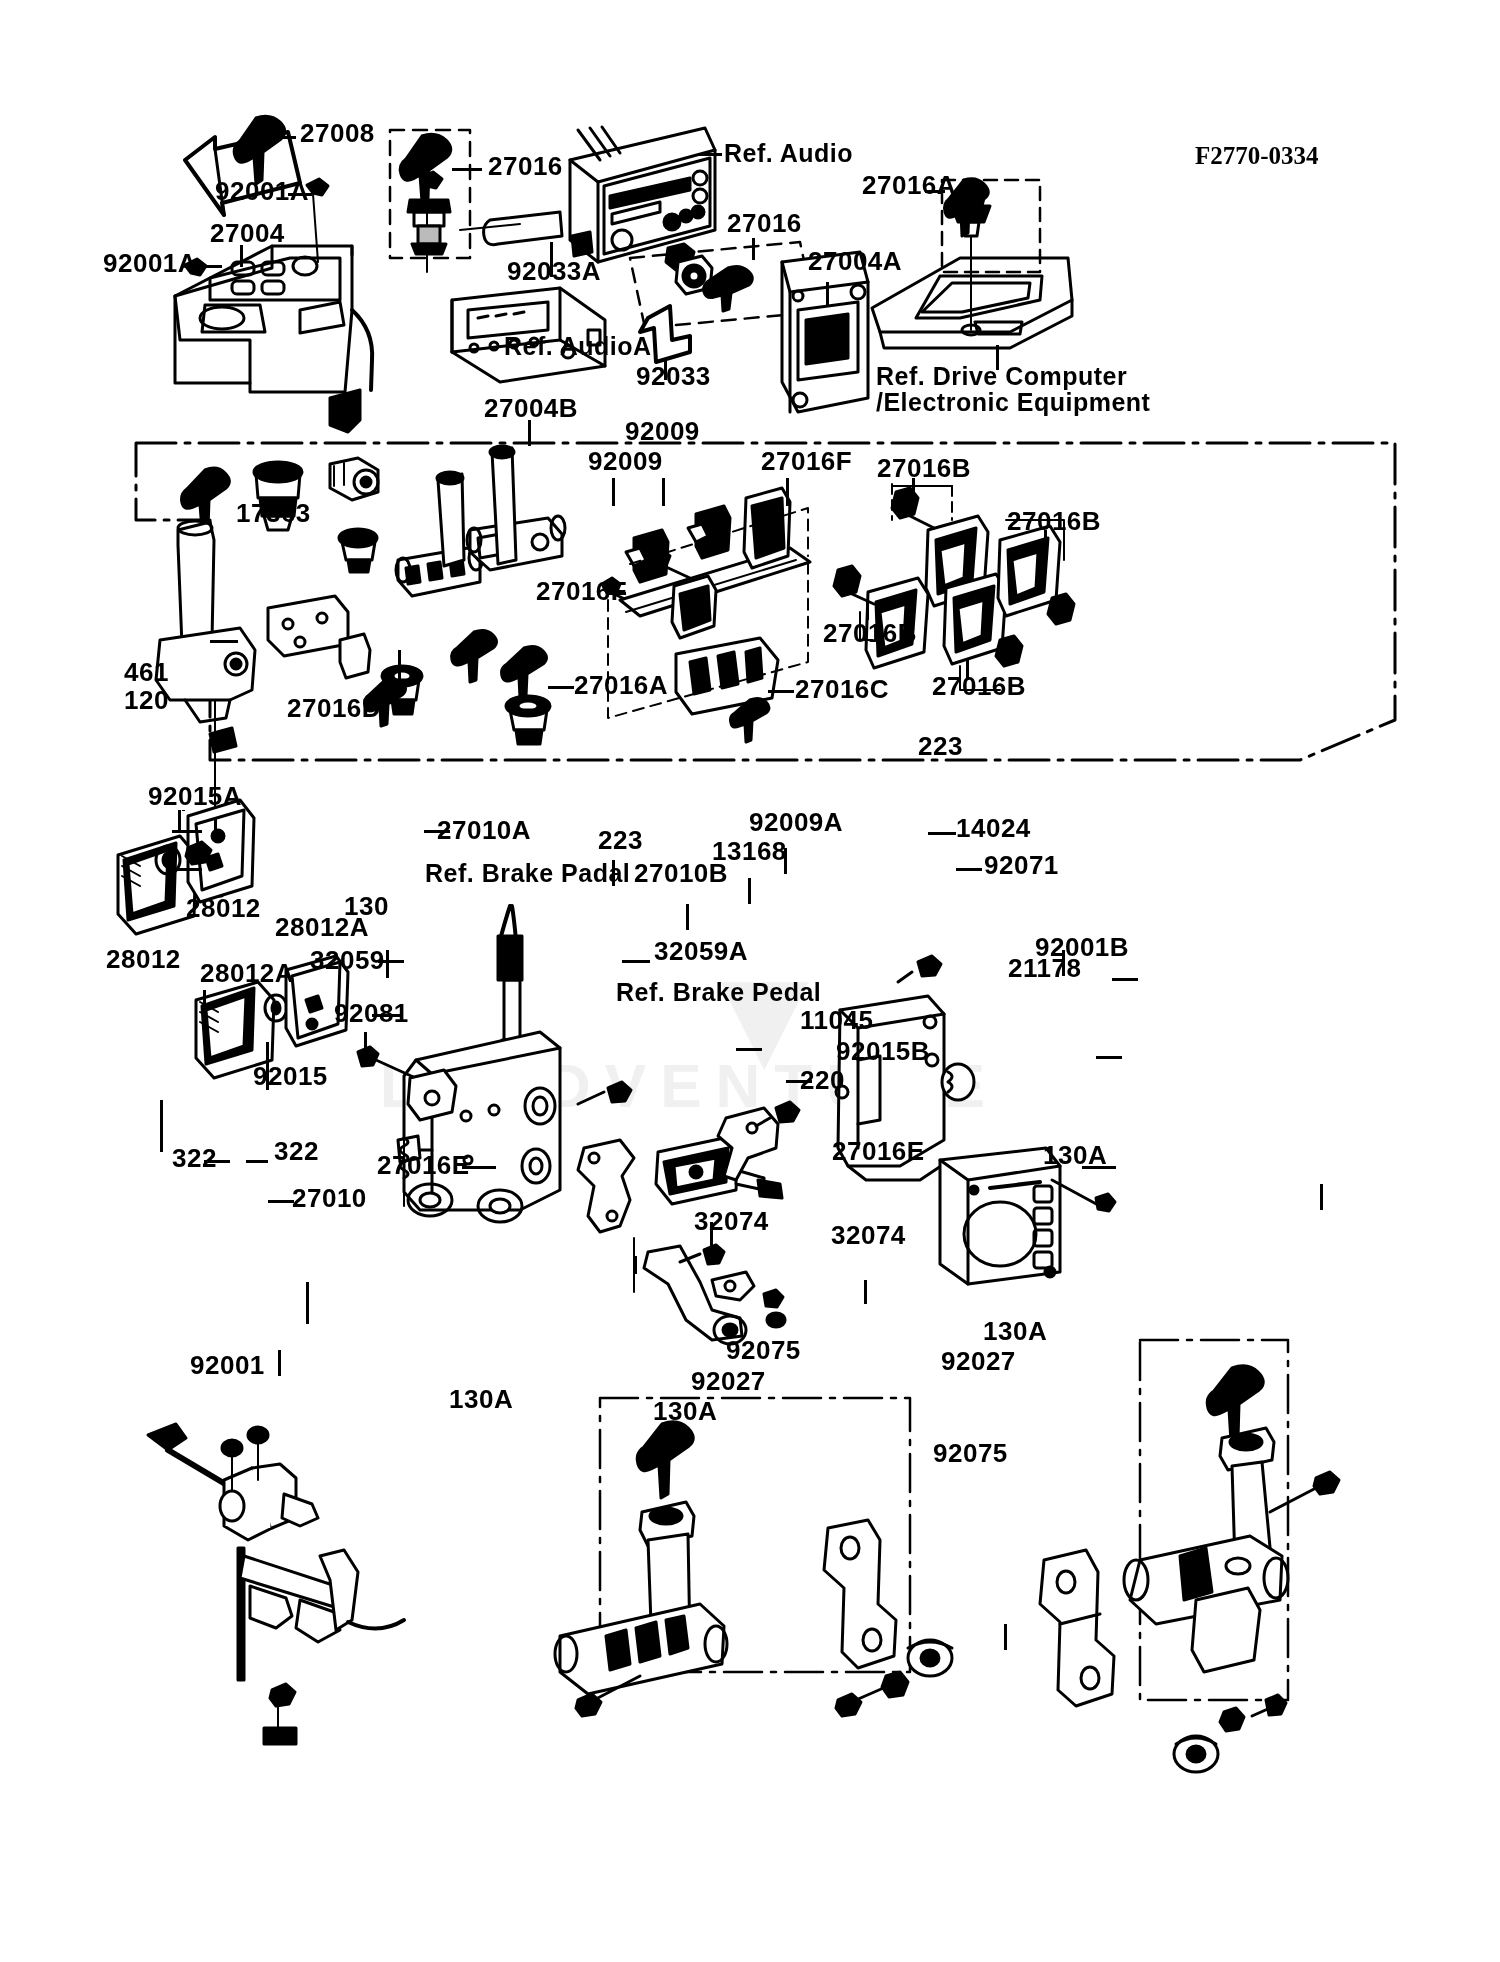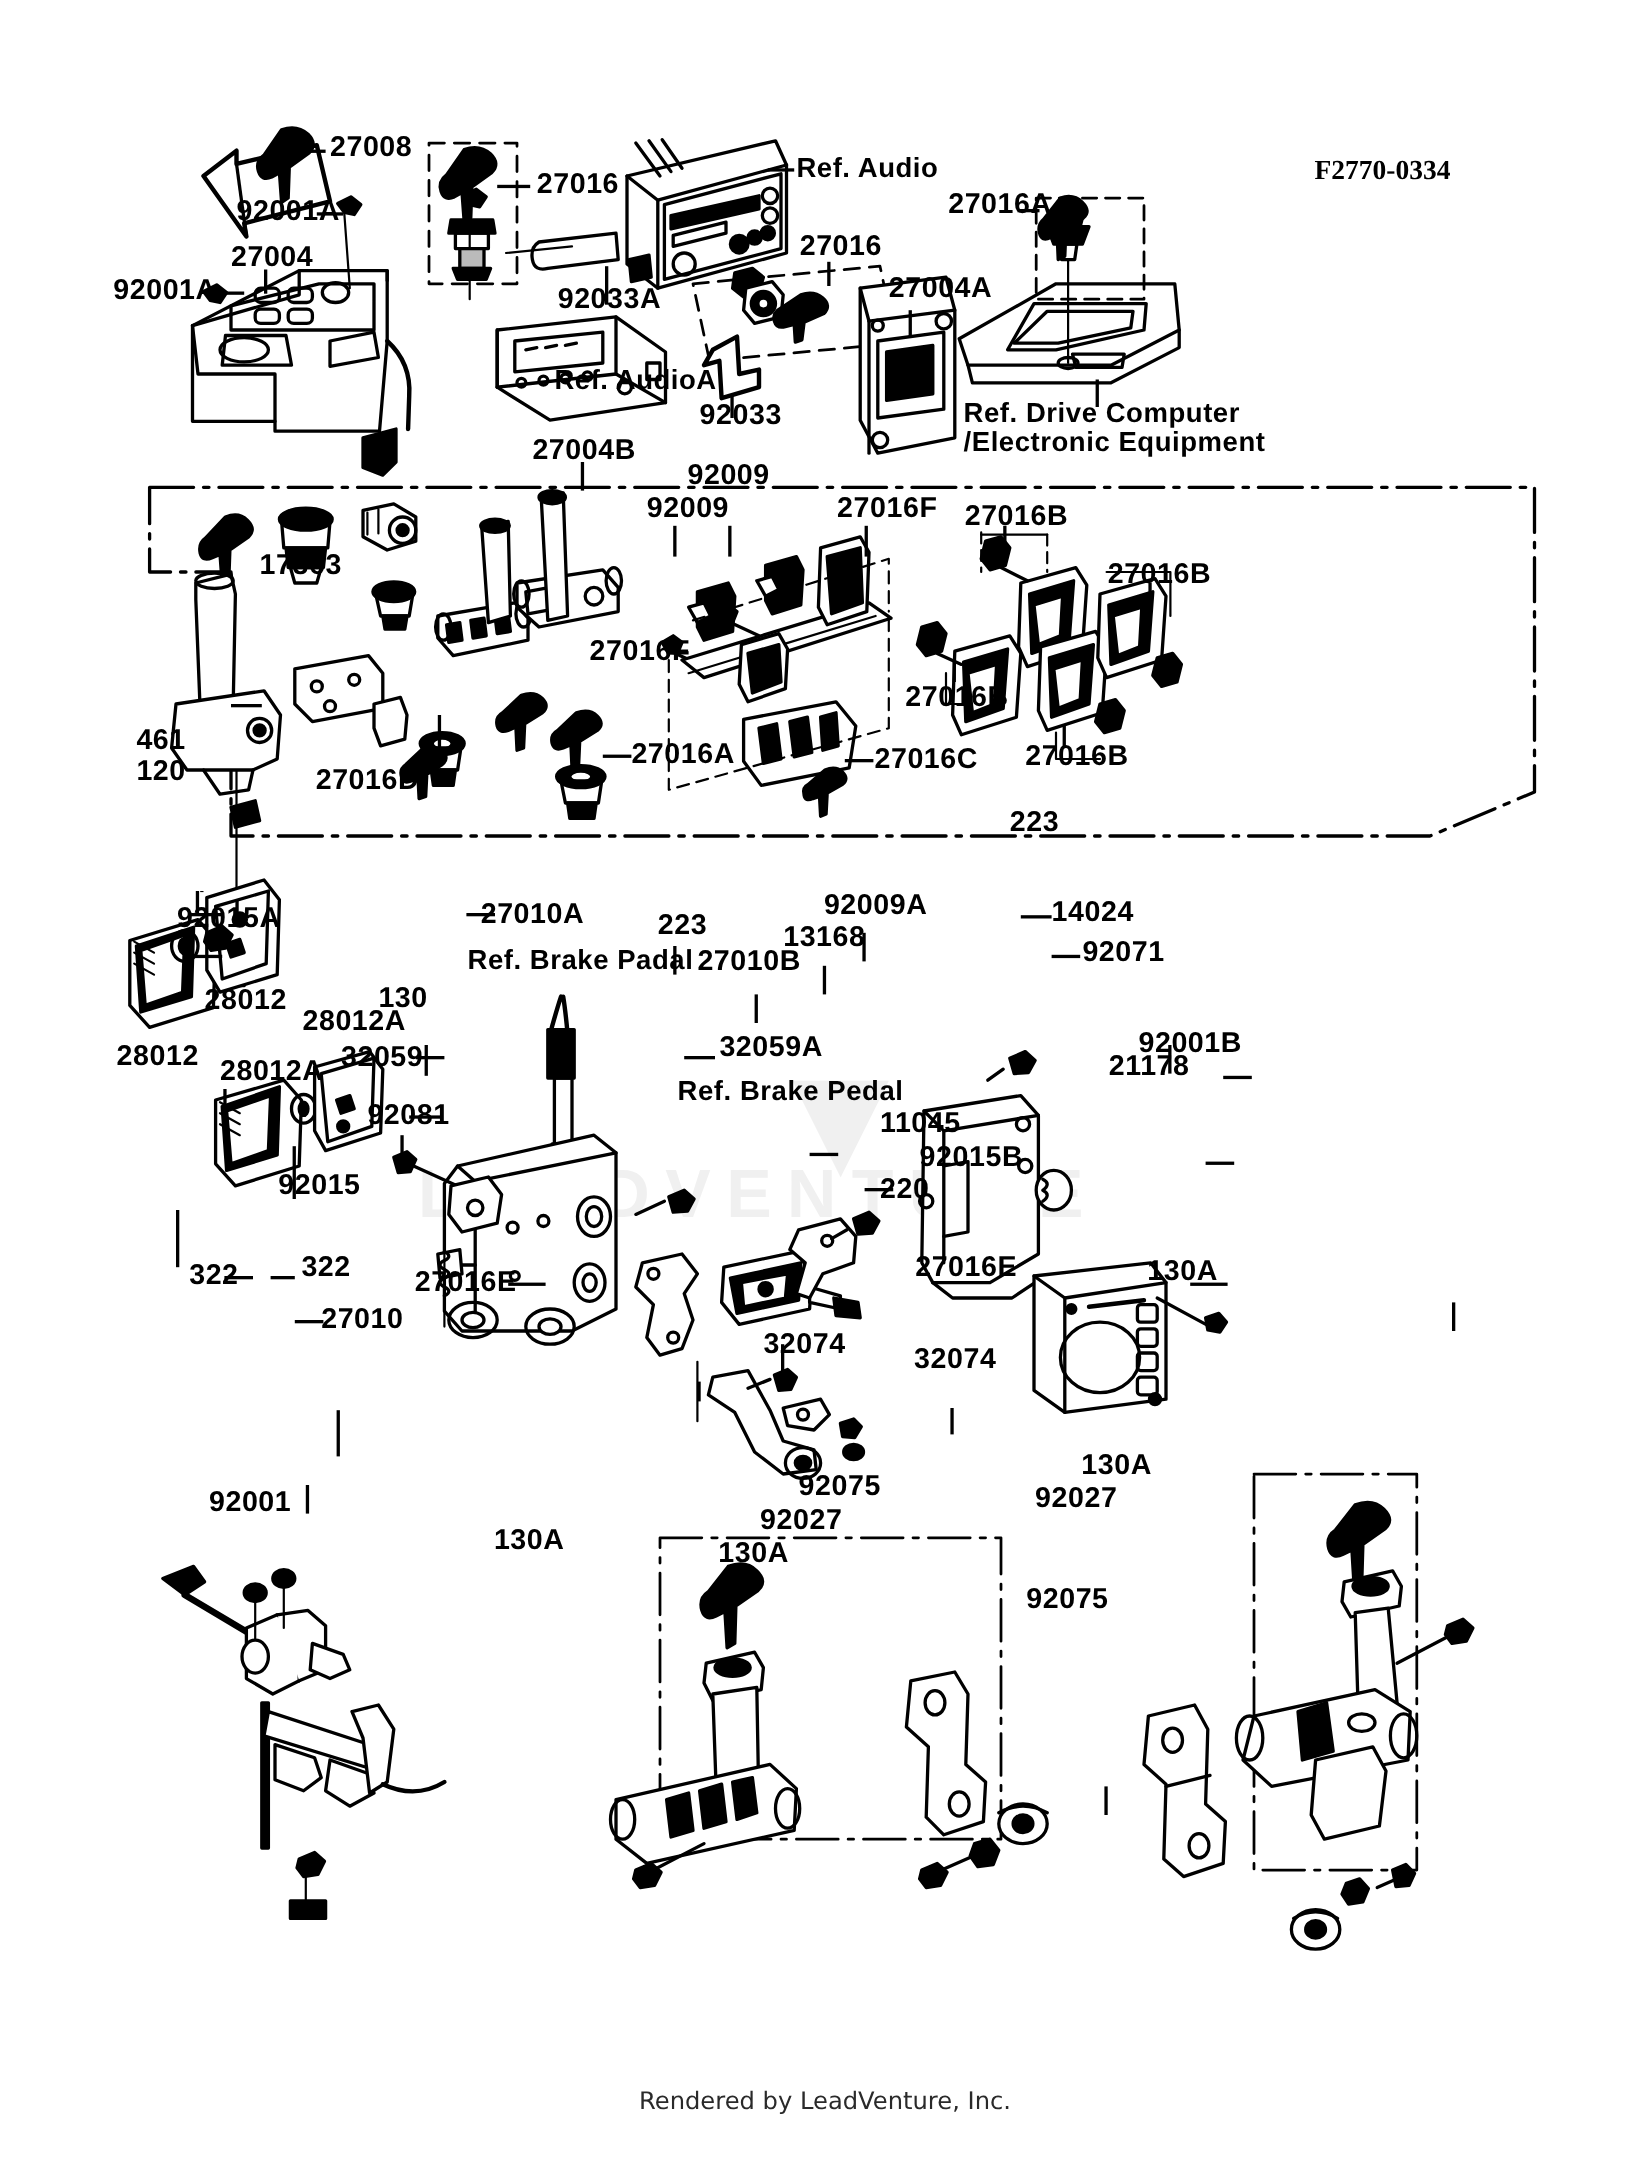--- a/index.html
+++ b/index.html
@@ -615,21 +615,21 @@
   <div class="lbl" style="left:795px;top:676px;">27016C</div>
   <div class="lbl" style="left:588px;top:448px;">92009</div>
   <div class="lbl" style="left:625px;top:418px;">92009</div>
   <div class="lbl" style="left:761px;top:448px;">27016F</div>
   <div class="lbl" style="left:536px;top:578px;">27016F</div>
   <div class="lbl" style="left:877px;top:455px;">27016B</div>
   <div class="lbl" style="left:1007px;top:508px;">27016B</div>
   <div class="lbl" style="left:823px;top:620px;">27016B</div>
   <div class="lbl" style="left:932px;top:673px;">27016B</div>
 
-  <div class="lbl" style="left:148px;top:821px;margin-left:13px;">92015A</div>
+  <div class="lbl" style="left:148px;top:783px;">92015A</div>
   <div class="lbl" style="left:186px;top:895px;">28012</div>
   <div class="lbl" style="left:106px;top:946px;">28012</div>
   <div class="lbl" style="left:275px;top:914px;">28012A</div>
   <div class="lbl" style="left:200px;top:960px;">28012A</div>
   <div class="lbl" style="left:253px;top:1063px;">92015</div>
   <div class="lbl" style="left:437px;top:817px;">27010A</div>
   <div class="lbl" style="left:344px;top:893px;">130</div>
   <div class="lbl" style="left:310px;top:947px;">32059</div>
   <div class="lbl" style="left:334px;top:1000px;">92081</div>
   <div class="lbl" style="left:598px;top:827px;">223</div>
@@ -659,15 +659,14 @@
   <div class="lbl" style="left:653px;top:1398px;">130A</div>
   <div class="lbl" style="left:691px;top:1368px;">92027</div>
   <div class="lbl" style="left:726px;top:1337px;">92075</div>
   <div class="lbl" style="left:832px;top:1138px;">27016E</div>
   <div class="lbl" style="left:1043px;top:1142px;">130A</div>
   <div class="lbl" style="left:983px;top:1318px;">130A</div>
   <div class="lbl" style="left:831px;top:1222px;">32074</div>
   <div class="lbl" style="left:941px;top:1348px;">92027</div>
   <div class="lbl" style="left:933px;top:1440px;">92075</div>
 
-  <div id="footer">Rendered by LeadVenture, Inc.</div>
 
 </div>
 
 </body></html>

